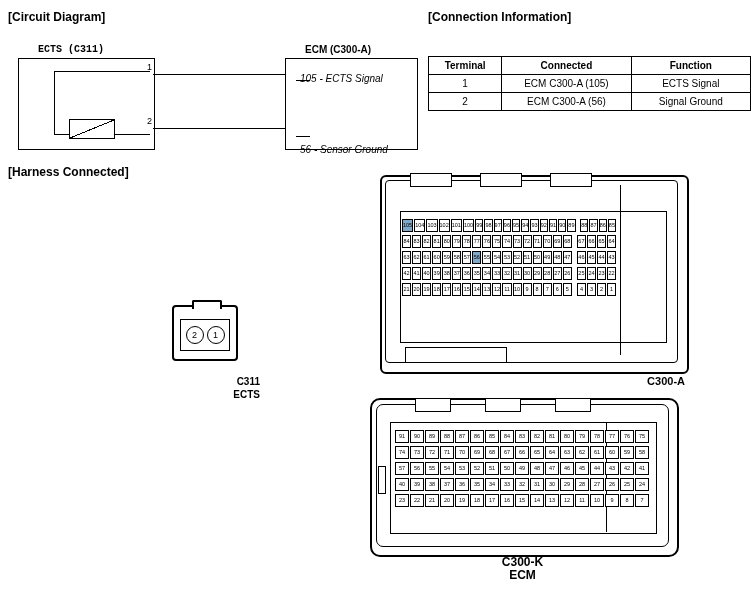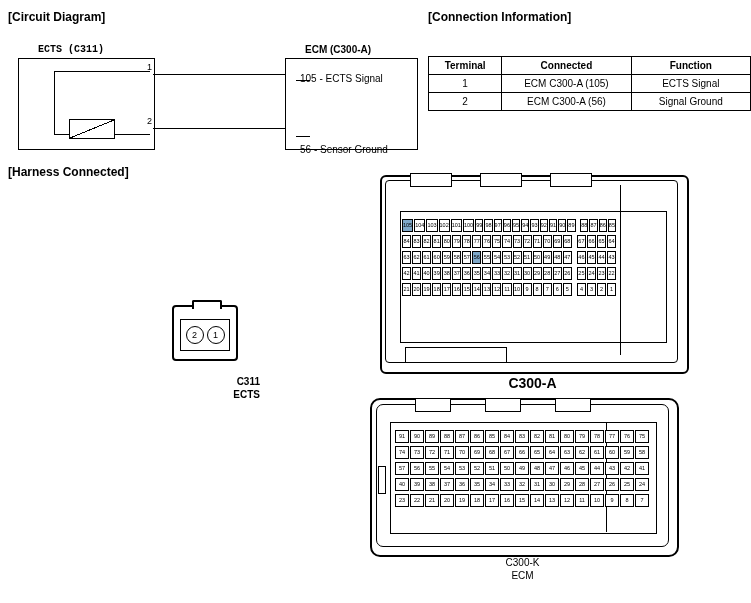--- a/index.html
+++ b/index.html
@@ -4,21 +4,21 @@
 <style>
   html,body{margin:0;padding:0;}
   body{
     width:751px;height:603px;background:#ffffff;
     font-family:"Liberation Sans", sans-serif;
     color:#000;position:relative;overflow:hidden;
   }
   .abs{position:absolute;}
   .sec-title{font-size:12px;font-weight:bold;color:#000;}
   .lbl-bold{font-size:10px;font-weight:bold;}
-  .lbl{font-size:10px;}
+  .lbl{font-size:10px;font-style:italic;}
 
   
   #circuit{left:8px;top:6px;width:420px;height:155px;}
   #ects-box{left:10px;top:52px;width:135px;height:90px;border:1px solid #000;background:#fff;}
   #ects-inner{left:35px;top:12px;width:95px;height:62px;border:1px solid #000;border-right:none;background:#fff;}
   #sensor-rect{left:50px;top:60px;width:44px;height:18px;border:1px solid #000;background:#fff;
      background-image:linear-gradient(to right,transparent 0,transparent 100%);}
   #sensor-rect:after{content:"";position:absolute;left:0;top:0;width:100%;height:100%;
      background:linear-gradient(to bottom right, transparent calc(50% - 0.5px), #000 calc(50% - 0.5px), #000 calc(50% + 0.5px), transparent calc(50% + 0.5px));}
   #ecm-box{left:277px;top:52px;width:131px;height:90px;border:1px solid #000;background:#fff;}
@@ -48,30 +48,30 @@
   .tab-top{position:absolute;top:-2px;height:12px;border:1px solid #000;background:#fff;}
   #c300a-grid{position:absolute;left:22px;top:44px;width:215px;}
   .pinrow{display:flex;margin-bottom:3px;}
   .pin{
     width:12px;height:11px;border:1px solid #000;background:#fff;
     font-size:5.5px;line-height:10px;text-align:center;margin-right:1px;
     font-family:"Liberation Sans", sans-serif;
   }
   .pin.hl{background:#7ea7c8;}
   .gap{width:7px;}
-  #c300a-caption{position:absolute;left:0;top:200px;width:305px;text-align:center;font-size:14px;font-weight:bold;}
+  #c300a-caption{position:absolute;left:0;top:200px;width:305px;text-align:right;font-size:11px;font-weight:bold;}
 
   
   #c300k{left:370px;top:398px;width:305px;height:155px;}
   #c300k-outer{position:absolute;left:0;top:0;width:305px;height:155px;border:2px solid #000;border-radius:10px;background:#fff;}
   #c300k-outer2{position:absolute;left:6px;top:6px;width:291px;height:141px;border:1px solid #000;border-radius:7px;}
   #c300k-grid{position:absolute;left:25px;top:32px;}
   #c300k-right{position:absolute;left:245px;top:30px;}
   .bigpin{width:17px;height:17px;border:1px solid #000;font-size:8px;line-height:16px;text-align:center;margin:0 6px 8px 0;display:inline-block;}
-  #c300k-caption{position:absolute;left:0;top:158px;width:305px;text-align:center;font-size:10px;font-weight:normal;line-height:13px;}
+  #c300k-caption{position:absolute;left:0;top:158px;width:305px;text-align:center;font-size:12px;font-weight:bold;line-height:13px;}
   .k-side-tab{position:absolute;left:-4px;top:60px;width:6px;height:26px;border:1px solid #000;background:#fff;}
 </style>
 </head>
 <body>
 
 <div class="abs sec-title" style="left:8px;top:10px;">[Circuit Diagram]</div>
 
 <div class="abs" id="circuit">
   <div class="abs lbl-bold" style="left:30px;top:38px;font-family:Liberation Mono, monospace;">ECTS (C311)</div>
   <div class="abs lbl-bold" style="left:297px;top:38px;">ECM (C300-A)</div>

